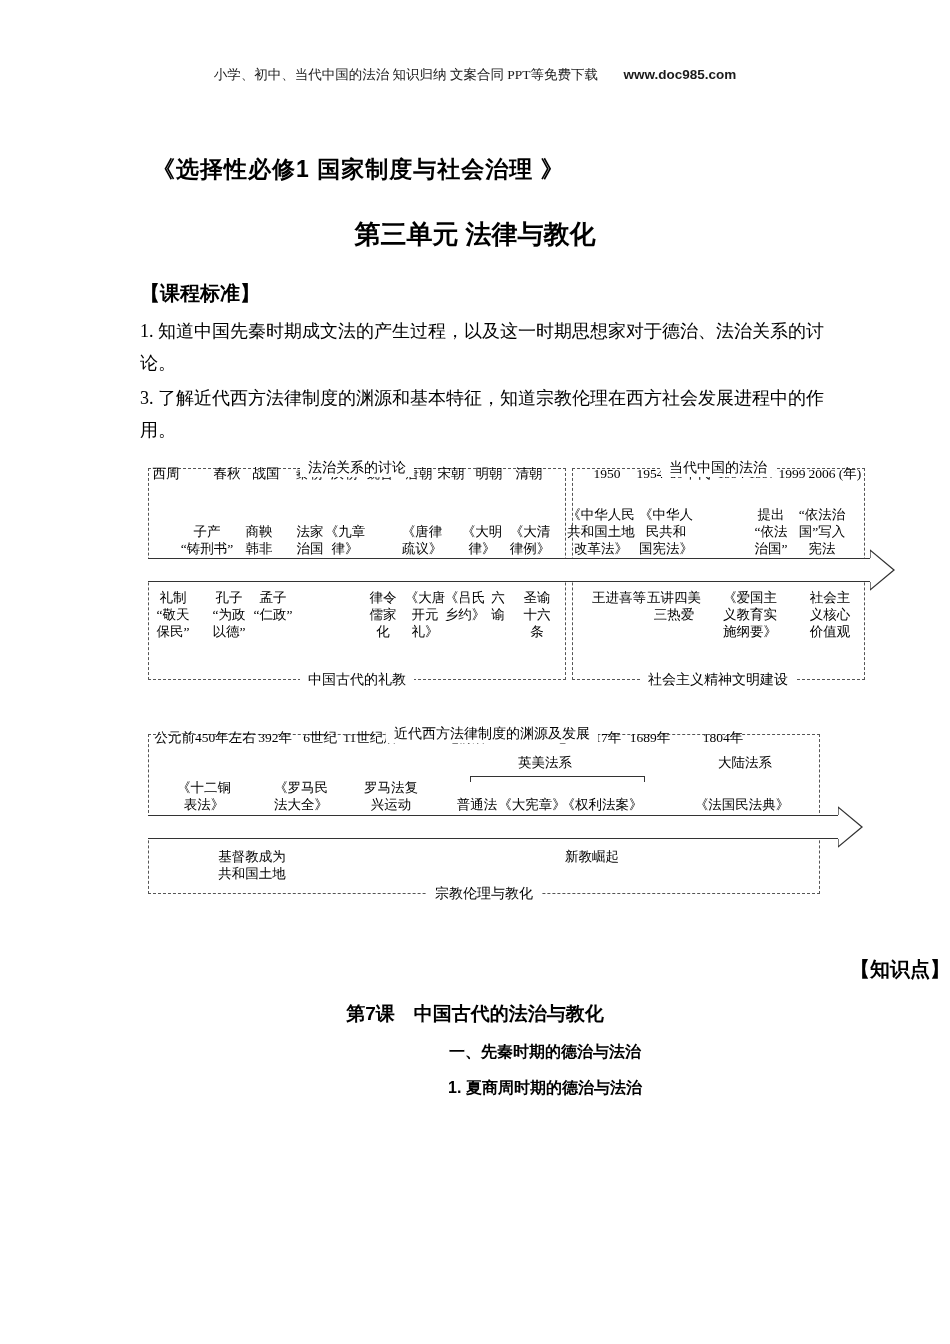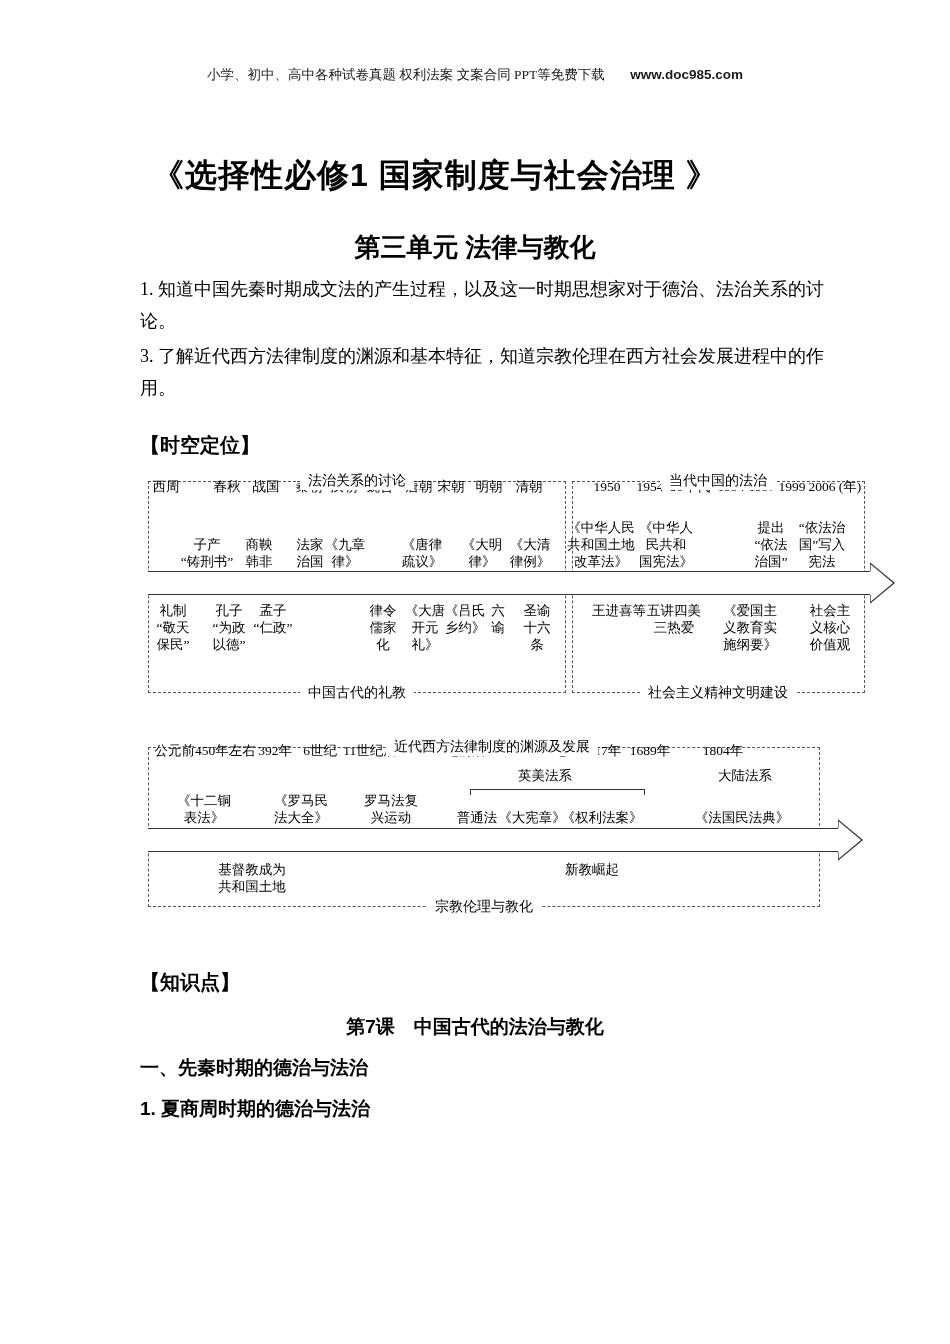--- a/index.html
+++ b/index.html
@@ -3,21 +3,21 @@
 <meta charset="utf-8">
 <style>
   * { margin:0; padding:0; box-sizing:border-box; }
   html,body { background:#fff; }
   body { font-family:"Liberation Serif", serif; color:#000; }
   .page { width:950px; height:1344px; position:relative; background:#fff; overflow:hidden; }
 
   .doc-header { padding-top:66px; text-align:center; font-size:13.5px; color:#1a1a1a; }
   .doc-header .site { font-weight:bold; margin-left:22px; font-family:"Liberation Sans", sans-serif; }
 
-  .main-title { margin:70px 0 0 152px; font-size:32px; font-weight:bold;
+  .main-title { margin:70px 0 0 152px; font-size:23px; font-weight:bold;
                 font-family:"Liberation Sans", sans-serif; letter-spacing:1px; }
   .unit-title { margin-top:32px; text-align:center; font-size:26px; font-weight:bold;
                 font-family:"Liberation Sans", sans-serif; }
 
   .sec-heading { margin:28px 0 0 140px; font-size:20px; font-weight:bold;
                  font-family:"Liberation Sans", sans-serif; }
   .cs-list { margin:8px 0 0 140px; width:684px; font-size:18px; line-height:1.78; }
   .cs-list p { margin-bottom:3px; text-align:justify; }
 
   .diagram { position:relative; margin-left:148px; }
@@ -40,43 +40,43 @@
   .dn1 { top:127px;margin-left:6px; }
   .up2 { bottom:95px; }
   .dn2 { top:122px; }
 
   .fam { position:absolute; transform:translateX(-50%); font-size:13.5px; white-space:nowrap; z-index:2; }
   .bracket { position:absolute; height:6px; border-top:1px solid #333;
              border-left:1px solid #333; border-right:1px solid #333; z-index:1; }
 
   .k-lesson { margin-top:18px; text-align:center; font-size:19px; font-weight:bold;
               font-family:"Liberation Sans", sans-serif; }
-  .k-line { margin:15px 0 0 140px; font-size:19px; font-weight:bold;
-            font-family:"Liberation Sans", sans-serif; }
-  .knowledge-heading { margin-top:48px; }
+  .k-line { margin:15px 0 0 140px; font-size:16px; font-weight:bold;
+            font-family:"Liberation Sans", sans-serif;text-align:center; }
+  .knowledge-heading { margin-top:48px;text-align:right; }
 </style>
 </head>
 <body>
 
 <div class="page">
 
   <div class="doc-header">
-    <span>小学、初中、高中各种试卷真题 权利法案 文案合同 PPT等免费下载</span>
+    <span>小学、初中、当代中国的法治 知识归纳 文案合同 PPT等免费下载</span>
     <span class="site">www.doc985.com</span>
   </div>
 
   <div class="main-title">《选择性必修1 国家制度与社会治理 》</div>
   <div class="unit-title">第三单元 法律与教化</div>
 
+  <div class="sec-heading">【课程标准】</div>
   <div class="cs-list">
     <p>1. 知道中国先秦时期成文法的产生过程，以及这一时期思想家对于德治、法治关系的讨论。</p>
     <p>3. 了解近代西方法律制度的渊源和基本特征，知道宗教伦理在西方社会发展进程中的作用。</p>
   </div>
 
-  <div class="sec-heading">【时空定位】</div>
 
   <div class="diagram" id="diagram1">
     <div class="dash-box" style="left:0;top:6px;width:418px;height:212px"></div>
     <div class="dash-box" style="left:424px;top:6px;width:293px;height:212px"></div>
 
     <div class="box-label" style="left:209px;top:-3px">法治关系的讨论</div>
     <div class="box-label" style="left:570px;top:-3px">当代中国的法治</div>
     <div class="box-label" style="left:209px;top:209px">中国古代的礼教</div>
     <div class="box-label" style="left:570px;top:209px">社会主义精神文明建设</div>
 

